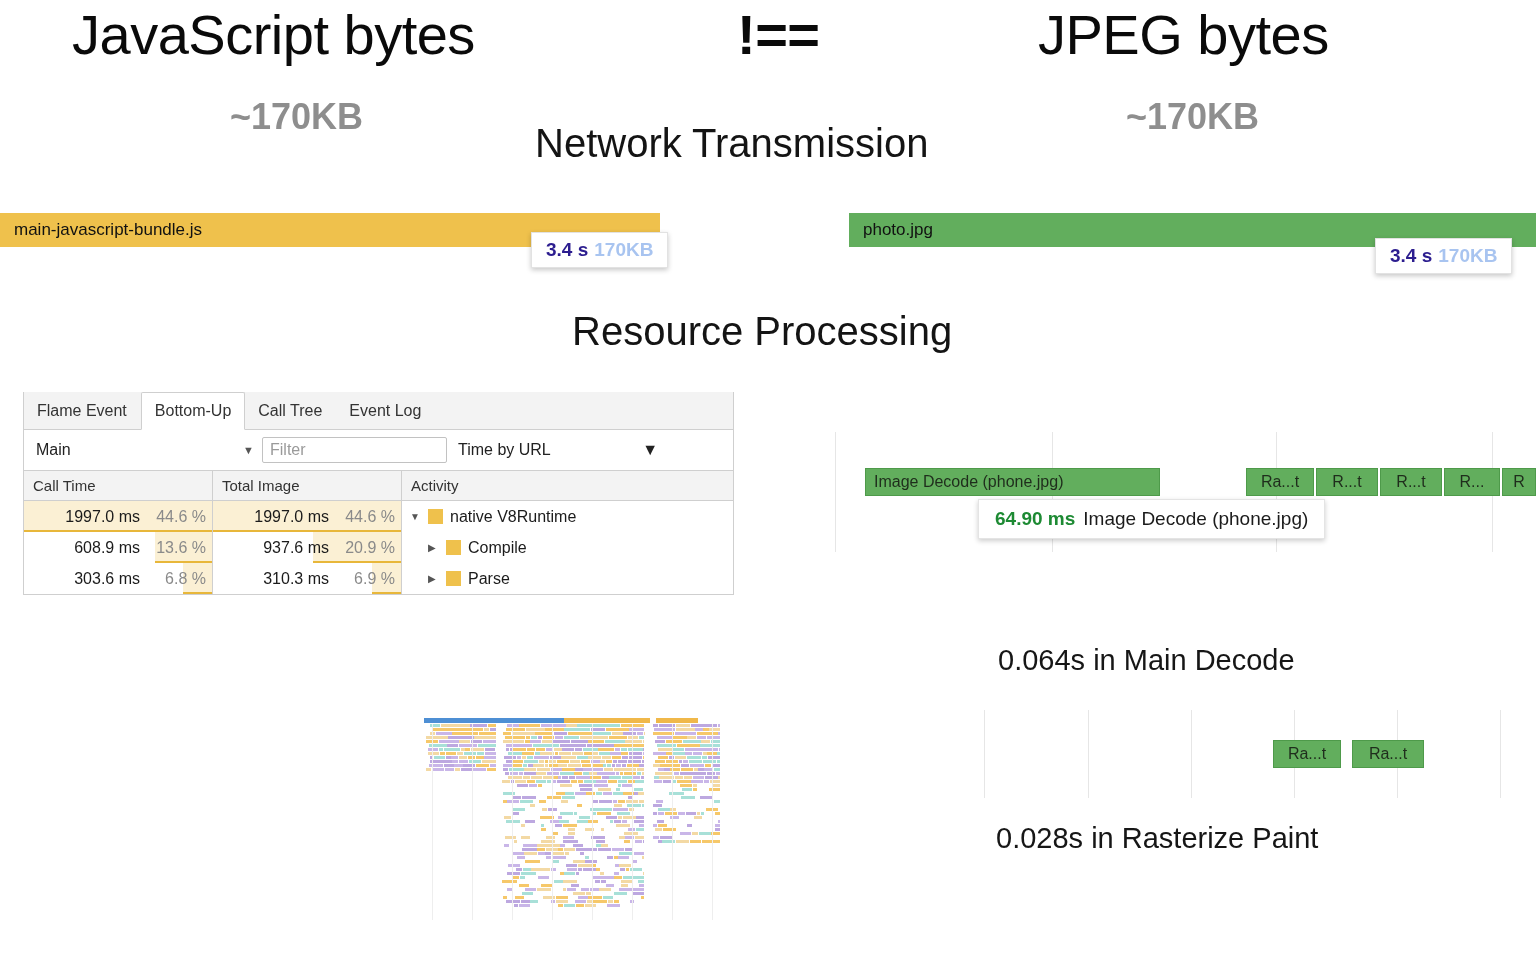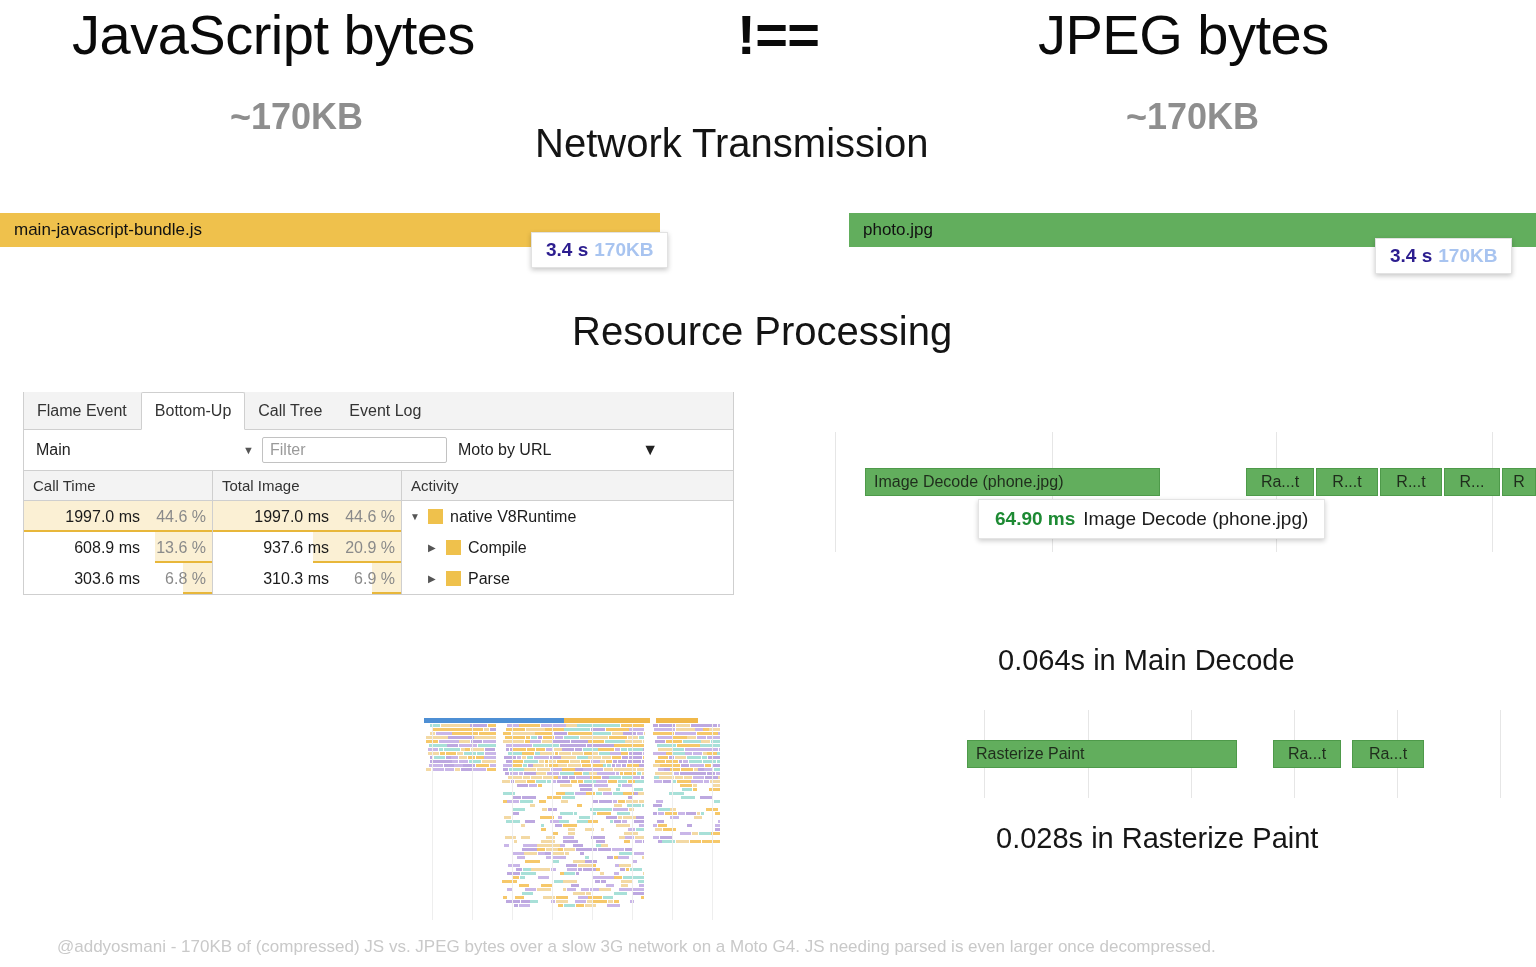--- a/index.html
+++ b/index.html
@@ -153,21 +153,21 @@
 
     <div class="dt-toolbar">
       <div class="dt-select">
         <span>Main</span>
         <span class="caret">▼</span>
       </div>
       <div class="dt-filter">
         <span>Filter</span>
       </div>
       <div class="dt-group">
-        <span>Moto by URL</span>
+        <span>Time by URL</span>
         <span class="caret">▼</span>
       </div>
     </div>
 
     <div class="dt-head">
       <div class="col-self">Call Time</div>
       <div class="col-total">Total Image</div>
       <div class="col-act">Activity</div>
     </div>
 
@@ -253,23 +253,20 @@
         <span>R</span>
       </div>
     </div>
   <div class="tl" id="tl-rast">
       <div class="grid" style="left: 22px;"></div>
       <div class="grid" style="left: 126px;"></div>
       <div class="grid" style="left: 229px;"></div>
       <div class="grid" style="left: 332px;"></div>
       <div class="grid" style="left: 435px;"></div>
       <div class="grid" style="left: 538px;"></div>
-      <div class="lane" style="left: 5px; width: 270px; top: 30px;">
-        <span>Rasterize Paint</span>
-      </div>
       <div class="lane narrow" style="left: 311px; width: 68px; top: 30px;">
         <span>Ra...t</span>
       </div>
       <div class="lane narrow" style="left: 390px; width: 72px; top: 30px;">
         <span>Ra...t</span>
       </div>
     </div>
 
   <div id="tip-decode">
     <span class="grn">64.90 ms</span><span class="nm">Image Decode (phone.jpg)</span>
@@ -922,15 +919,14 @@
       <div class="fbar" style="left: 8px; top: 6px; width: 1px; height: 196px; background: rgb(238, 238, 238);"></div>
       <div class="fbar" style="left: 48px; top: 6px; width: 1px; height: 196px; background: rgb(238, 238, 238);"></div>
       <div class="fbar" style="left: 88px; top: 6px; width: 1px; height: 196px; background: rgb(238, 238, 238);"></div>
       <div class="fbar" style="left: 128px; top: 6px; width: 1px; height: 196px; background: rgb(238, 238, 238);"></div>
       <div class="fbar" style="left: 168px; top: 6px; width: 1px; height: 196px; background: rgb(238, 238, 238);"></div>
       <div class="fbar" style="left: 208px; top: 6px; width: 1px; height: 196px; background: rgb(238, 238, 238);"></div>
       <div class="fbar" style="left: 248px; top: 6px; width: 1px; height: 196px; background: rgb(238, 238, 238);"></div>
       <div class="fbar" style="left: 288px; top: 6px; width: 1px; height: 196px; background: rgb(238, 238, 238);"></div>
     </div>
 
-  <div id="footer">@addyosmani - 170KB of (compressed) JS vs. JPEG bytes over a slow 3G network on a Moto G4. JS needing parsed is even larger once decompressed.</div>
 
 </div>
 
 </body></html>

